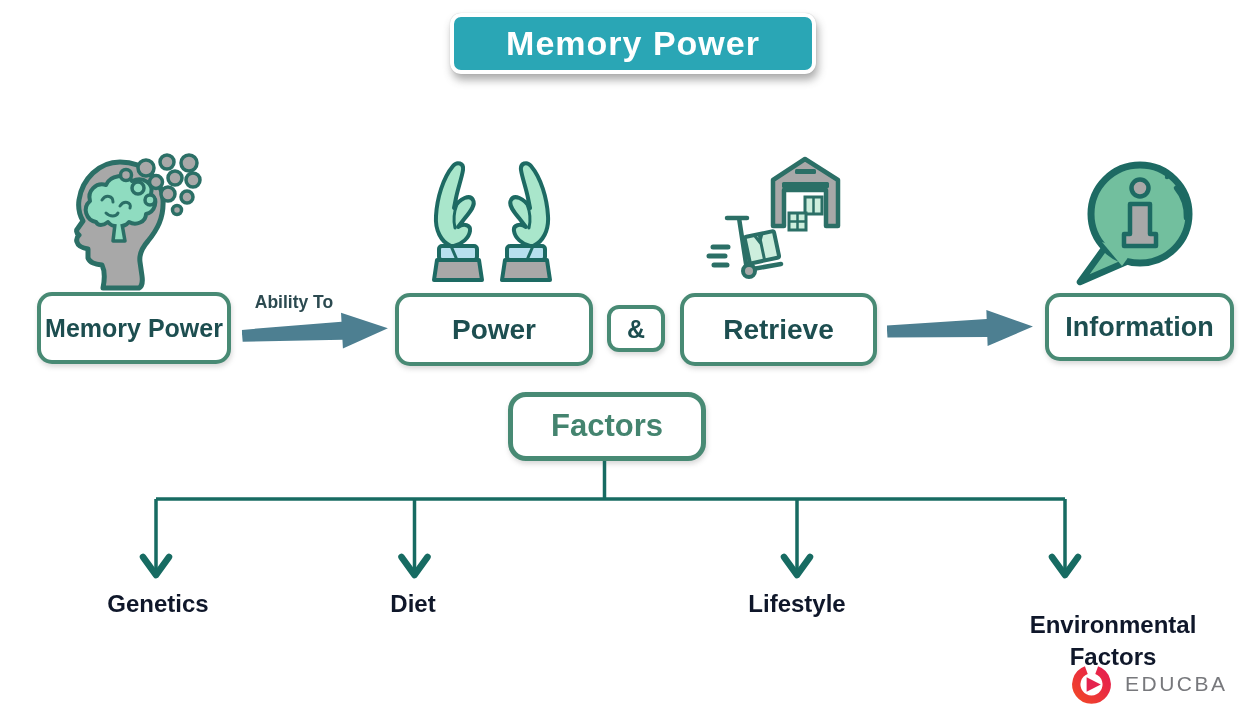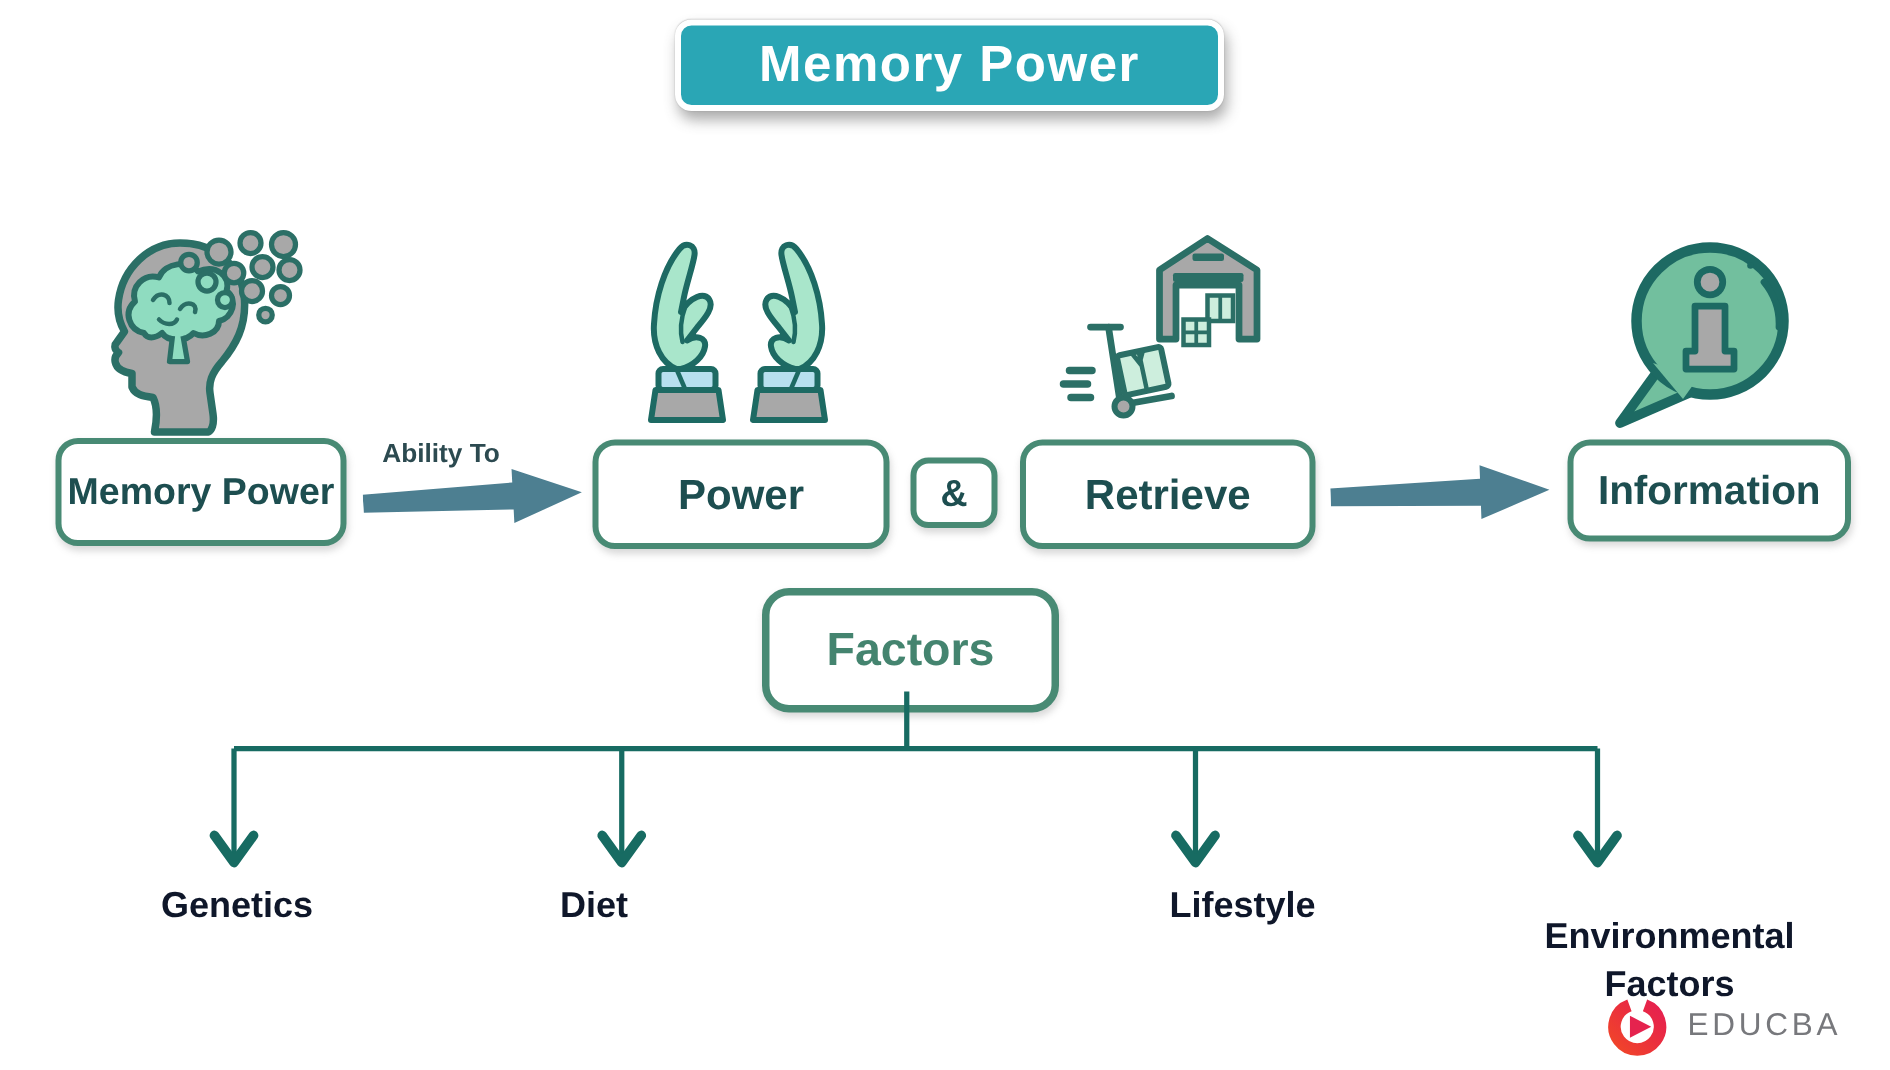--- a/index.html
+++ b/index.html
@@ -17,36 +17,36 @@
   
   .node{position:absolute;display:flex;align-items:center;justify-content:center;
         background:#ffffff;border:4.5px solid #488a74;border-radius:15px;
         color:#1d4e50;font-weight:bold;font-size:28px;text-align:center;line-height:1.12;
         box-sizing:border-box;box-shadow:1px 3px 5px rgba(120,120,120,.28);}
   .box-memory{left:37px;top:292px;width:194px;height:72px;font-size:25px;}
   .box-retain{left:395px;top:293px;width:198px;height:73px;}
   .box-amp{left:607px;top:305px;width:58px;height:47px;border-radius:12px;font-size:25px;}
   .box-retrieve{left:680px;top:293px;width:197px;height:73px;}
   .box-info{left:1045px;top:293px;width:189px;height:68px;font-size:27px;}
-  .box-factors{left:508px;top:392px;width:198px;height:83px;border-width:5px;
+  .box-factors{left:508px;top:392px;width:198px;height:69px;border-width:5px;
                border-radius:18px;font-size:31px;color:#44846f;}
 
   .ability{left:243px;top:292px;width:102px;text-align:center;
            font-size:17.5px;font-weight:bold;color:#2c4a50;}
 
   .flow-arrow{position:absolute;}
   .arrow1{left:242px;top:312px;transform:rotate(-3deg);}
   .arrow2{left:887px;top:309px;transform:rotate(-2deg);}
 
   
   .leaf{position:absolute;top:588px;font-size:24px;font-weight:bold;
         color:#0f172a;text-align:center;line-height:1.32;}
   .leaf-genetics{left:78px;width:160px;}
-  .leaf-diet{left:326px;width:140px;}
-  .leaf-lifestyle{left:717px;width:160px;text-align:right;}
+  .leaf-diet{left:343px;width:140px;}
+  .leaf-lifestyle{left:717px;width:160px;}
   .leaf-env{left:988px;width:250px;margin-top:21px;}
 
   
   .brand{left:1068px;top:660px;height:48px;display:flex;align-items:center;}
   .brand-text{margin-left:10px;font-size:21px;letter-spacing:2.5px;color:#77787c;}
 </style>
 </head>
 <body>
 
 <div class="stage">

